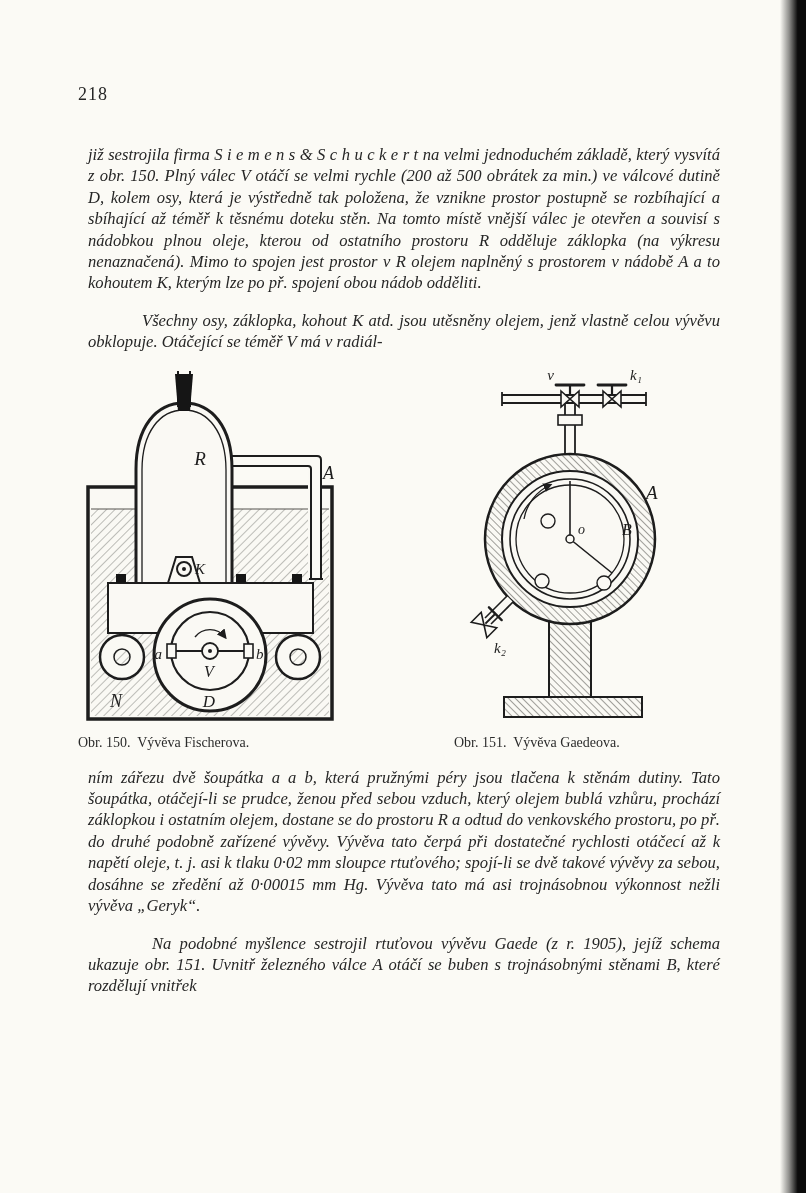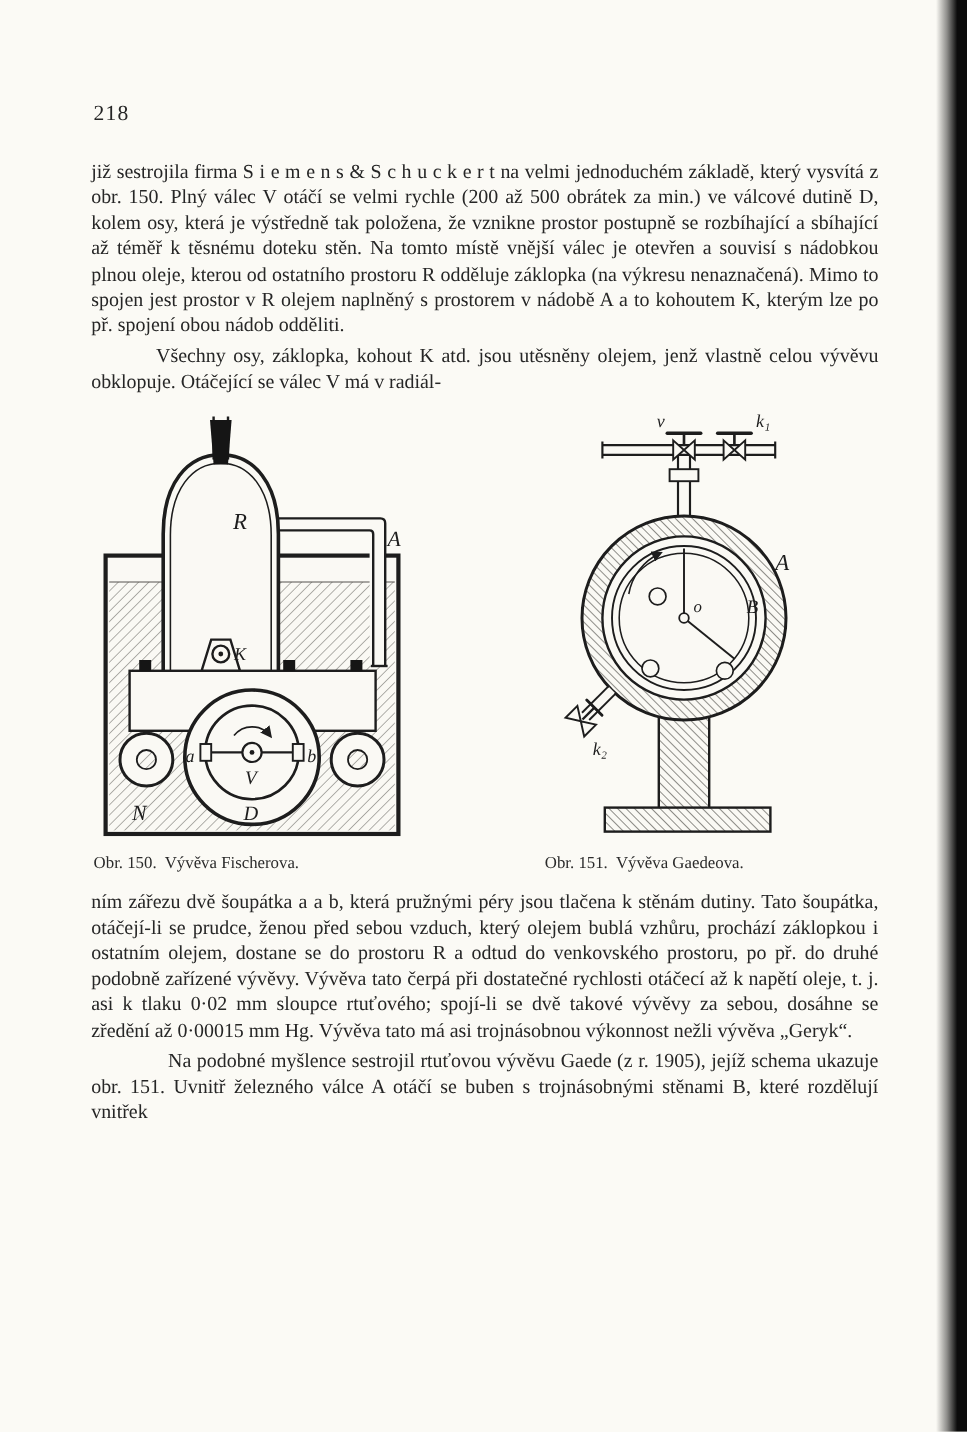--- a/index.html
+++ b/index.html
@@ -11,22 +11,22 @@
     color: #262626;
     position: relative;
     overflow: hidden;
   }
   .page-number {
     position: absolute; left: 78px; top: 84px;
     font-size: 18px; letter-spacing: 1px; text-align: center;
   }
   .text-block { position: absolute; left: 72px; top: 128px; width: 664px; }
   p.para {
-    margin: 4px; font-size: 16.6px; line-height: 21.4px;
-    text-align: justify; text-justify: inter-word;
+    margin: 16px; font-size: 16.6px; line-height: 21.4px;
+    text-align: justify; text-justify: inter-word; font-style: italic;
   }
   p.indent-small { text-indent: 54px; }
   p.indent-large { text-indent: 64px; }
   .figures {
     display: flex; justify-content: space-between; align-items: flex-end;
     margin: 16px 0 13px 0;
   }
   figure { margin: 0; }
   figure.fig-left  { margin-left: 6px; }
   figure.fig-right { margin-right: 44px; }
@@ -43,21 +43,21 @@
 </head>
 <body>
 
 <div class="page">
 
   <div class="page-number">218</div>
 
   <div class="text-block">
 
     <p class="para">již sestrojila firma S i e m e n s &amp; S c h u c k e r t na velmi jednoduchém základě, který vysvítá z obr. 150. Plný válec V otáčí se velmi rychle (200 až 500 obrátek za min.) ve válcové dutině D, kolem osy, která je výstředně tak položena, že vznikne prostor postupně se rozbíhající a sbíhající až téměř k těsnému doteku stěn. Na tomto místě vnější válec je otevřen a souvisí s nádobkou plnou oleje, kterou od ostatního prostoru R odděluje záklopka (na výkresu nenaznačená). Mimo to spojen jest prostor v R olejem naplněný s prostorem v nádobě A a to kohoutem K, kterým lze po př. spojení obou nádob odděliti.</p>
-    <p class="para indent-small">Všechny osy, záklopka, kohout K atd. jsou utěsněny olejem, jenž vlastně celou vývěvu obklopuje. Otáčející se válec V má v radiál-</p>
+    <p class="para indent-small">Všechny osy, záklopka, kohout K atd. jsou utěsněny olejem, jenž vlastně celou vývěvu obklopuje. Otáčející se téměř V má v radiál-</p>
 
     <div class="figures">
 
       <figure class="fig-left">
         <svg viewBox="0 0 262 352" width="262" height="352">
           <defs>
             <pattern id="oilHatch" width="6" height="6" patternUnits="userSpaceOnUse" patternTransform="rotate(-45)">
               <rect width="6" height="6" fill="#faf9f4"></rect>
               <line x1="0" y1="6" x2="6" y2="6" stroke="#8a8a85" stroke-width="1.1"></line>
             </pattern>

